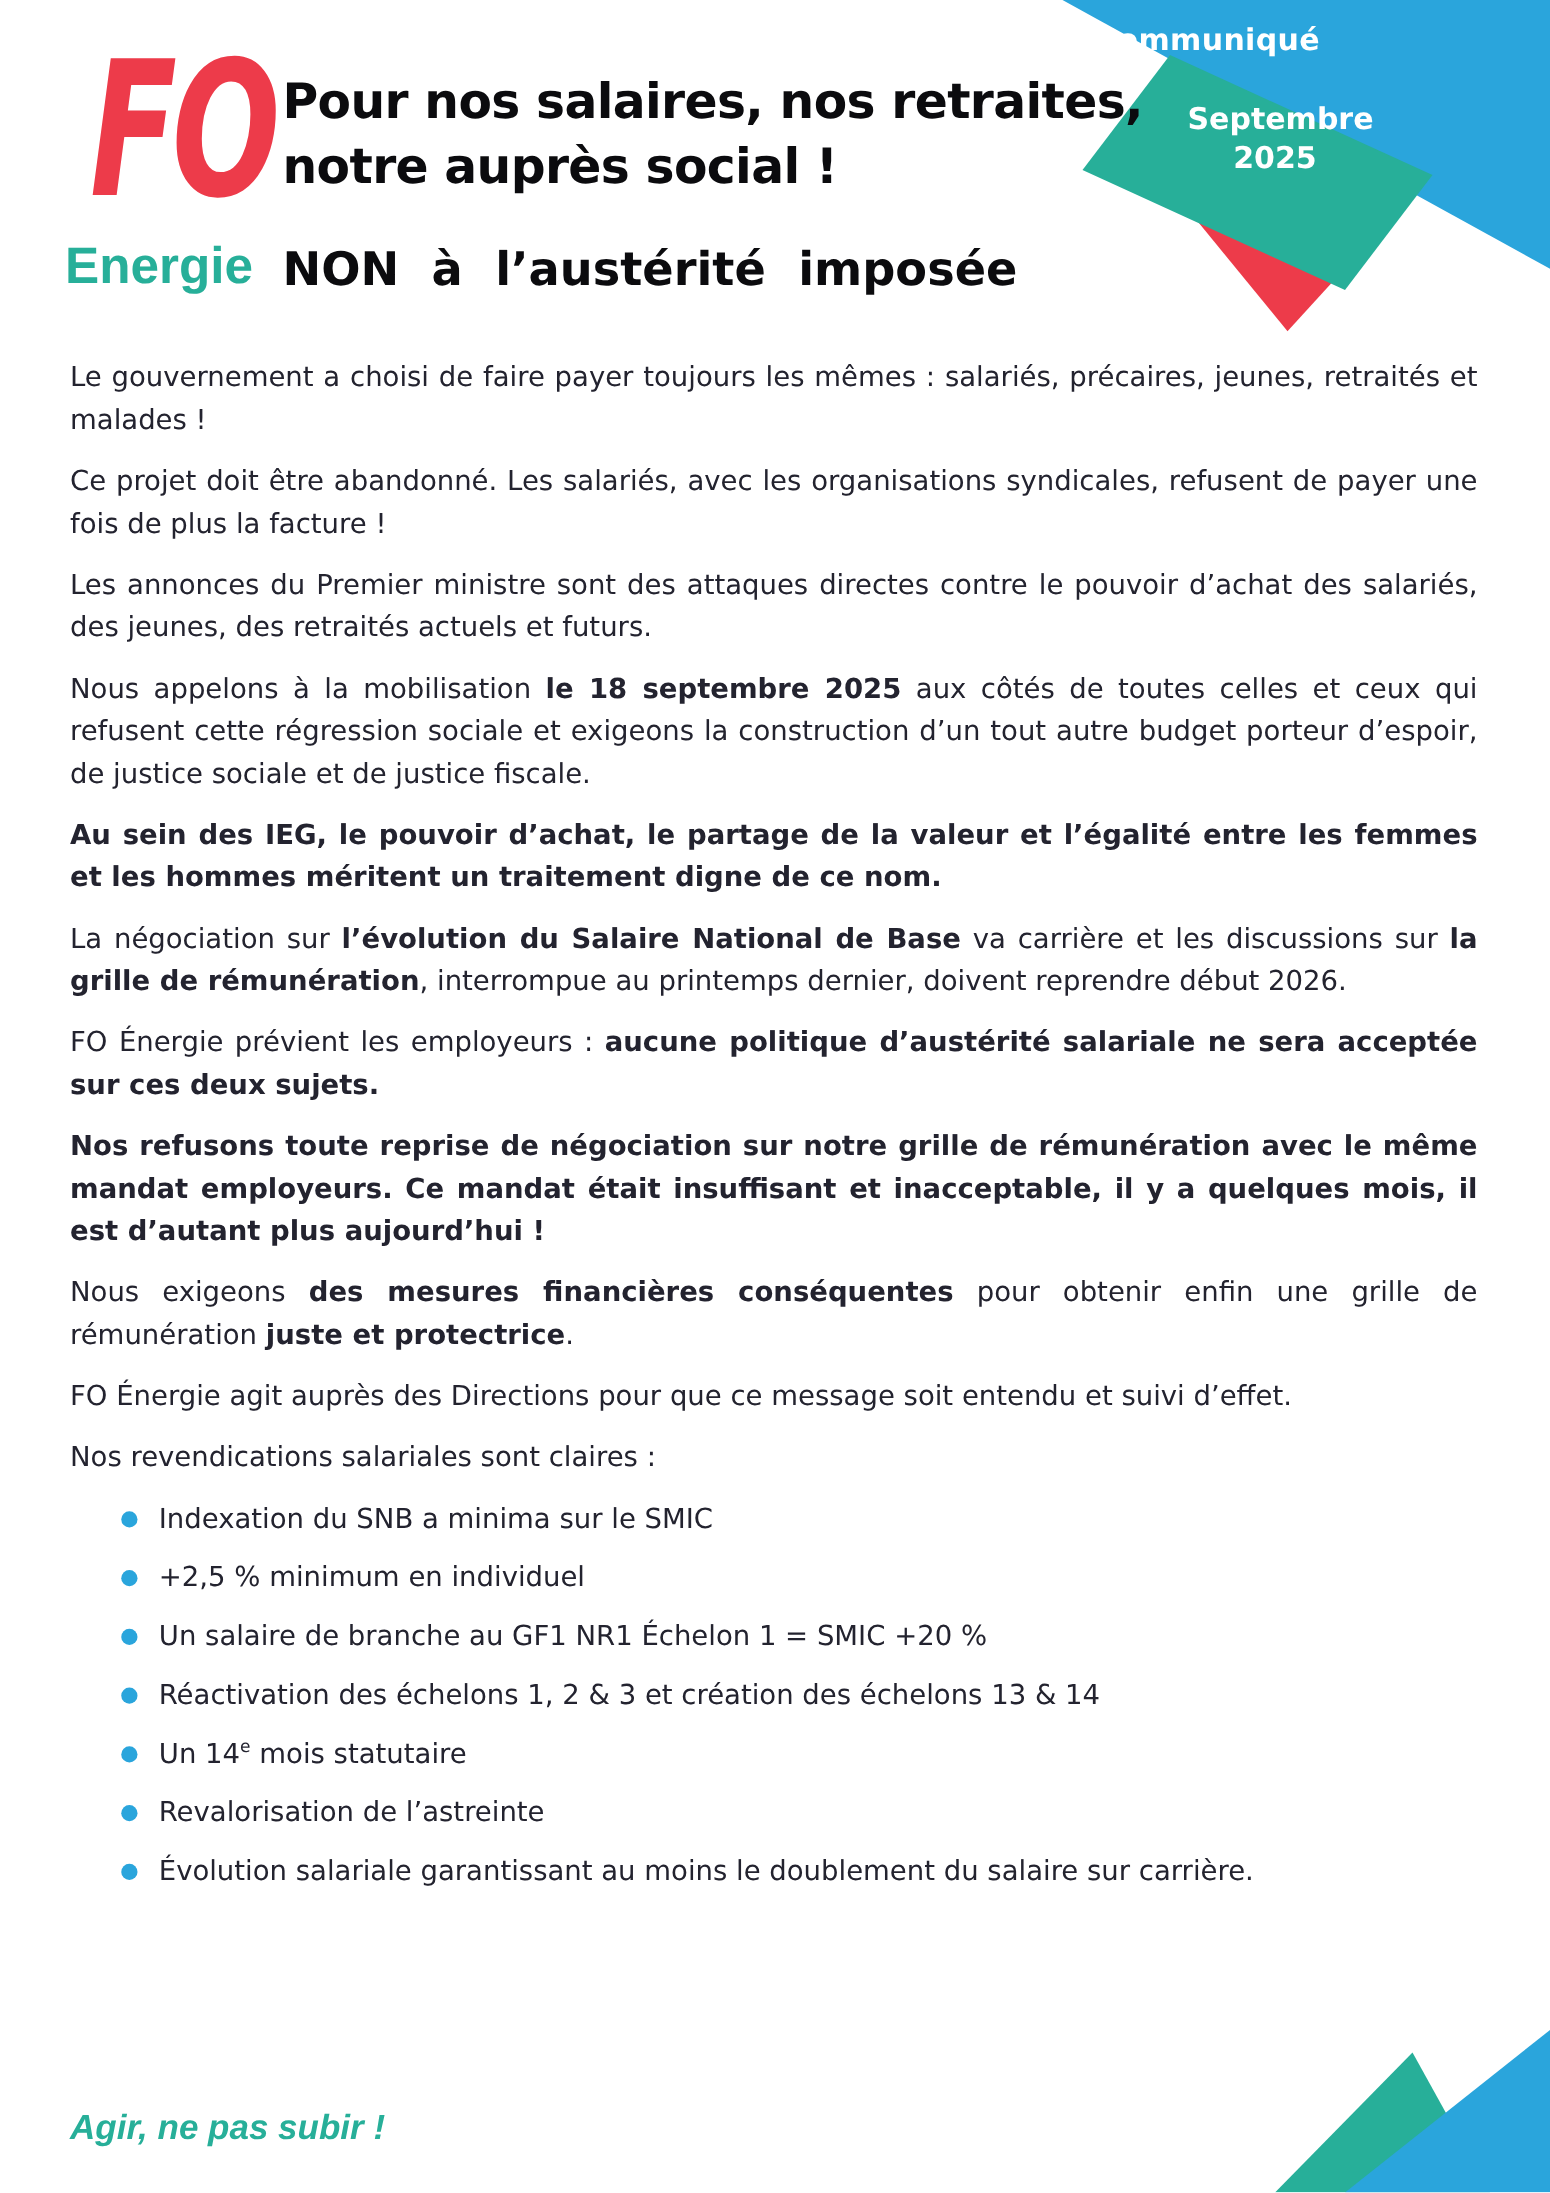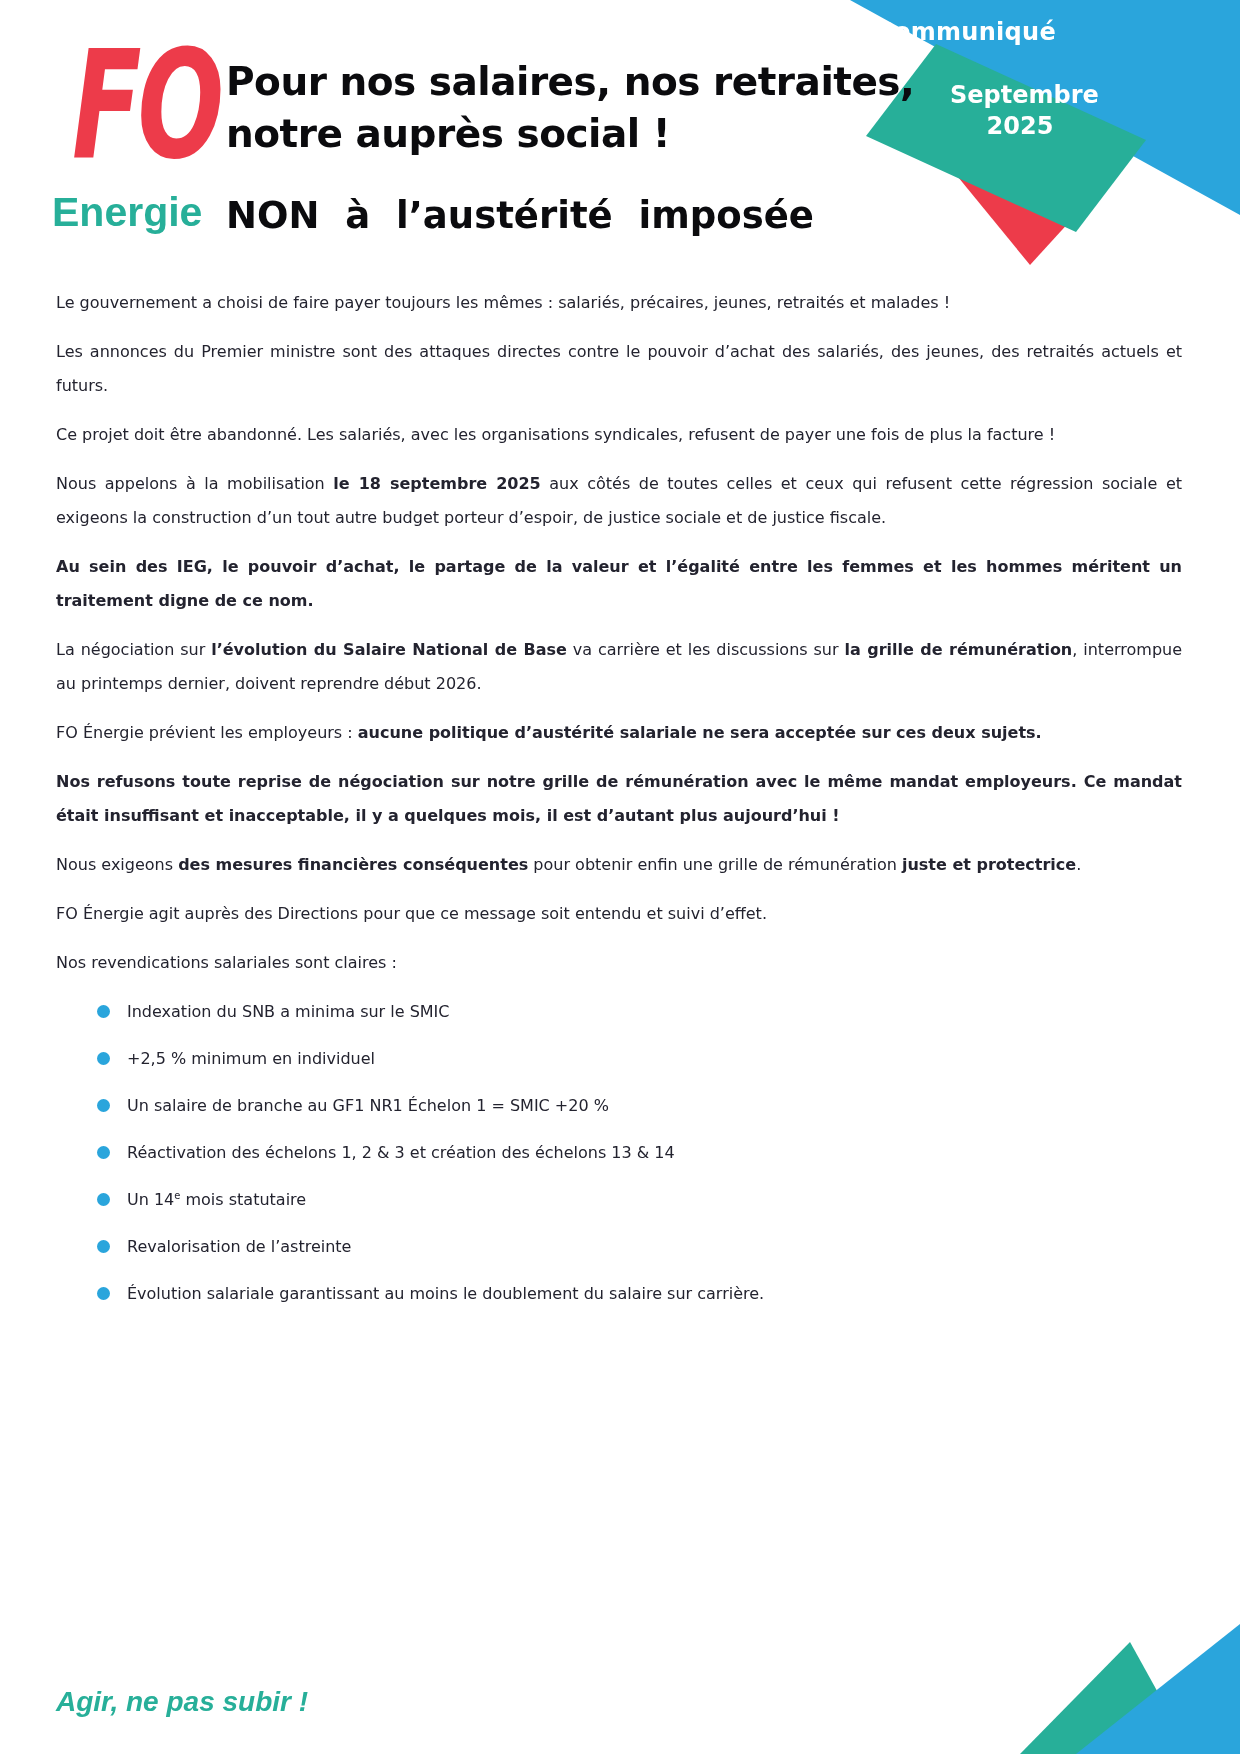--- a/index.html
+++ b/index.html
@@ -25,21 +25,21 @@
 
   
   .logo-fo{position:absolute;left:72px;top:30px;color:var(--red);font-style:italic;font-weight:900;font-size:150px;line-height:1;letter-spacing:-6px;transform:scaleX(.68);transform-origin:left top;font-family:"DejaVu Sans",sans-serif;}
   .logo-energie{position:absolute;left:52px;top:192px;color:var(--teal);font-weight:700;font-size:41px;line-height:1;font-family:"Liberation Sans",sans-serif;}
 
   
   .headline{position:absolute;left:226px;top:56px;color:var(--title);font-weight:800;font-size:39px;line-height:52px;letter-spacing:-.5px;font-family:"DejaVu Sans",sans-serif;}
   .subhead{position:absolute;left:226px;top:194px;color:var(--title);font-weight:800;font-size:37px;line-height:44px;word-spacing:13px;font-family:"DejaVu Sans",sans-serif;}
 
   
-  .content{position:absolute;left:56px;right:58px;top:286px;color:var(--ink);font-size:16px;line-height:34px;text-align:justify;font-family:"DejaVu Sans",sans-serif;}
+  .content{position:absolute;left:56px;right:58px;top:286px;color:var(--ink);font-size:22px;line-height:34px;text-align:justify;font-family:"DejaVu Sans",sans-serif;}
   .para{margin:0 0 15px 0;}
   .b{font-weight:700;}
   sup{font-size:.62em;line-height:0;}
 
   .bullets{list-style:none;margin:6px 0 0 0;padding:0;text-align:center;}
   .bullets li{display:flex;align-items:flex-start;margin-bottom:13px;}
   .dot{width:13px;height:13px;border-radius:50%;background:var(--blue);margin:10px 17px 0 41px;flex:0 0 auto;}
   .bullet-text{display:block;}
 
   
@@ -67,22 +67,22 @@
 
   <div class="headline">
     <div>Pour nos salaires, nos retraites,</div>
     <div>notre auprès social !</div>
   </div>
   <div class="subhead">NON à l’austérité imposée</div>
 
   <div class="content">
     <div>
         <p class="para"><span>Le gouvernement a choisi de faire payer toujours les mêmes : salariés, précaires, jeunes, retraités et malades !</span></p>
+        <p class="para"><span>Ce projet doit être abandonné. Les salariés, avec les organisations syndicales, refusent de payer une fois de plus la facture !</span></p>
         <p class="para"><span>Les annonces du Premier ministre sont des attaques directes contre le pouvoir d’achat des salariés, des jeunes, des retraités actuels et futurs.</span></p>
-        <p class="para"><span>Ce projet doit être abandonné. Les salariés, avec les organisations syndicales, refusent de payer une fois de plus la facture !</span></p>
         <p class="para"><span>Nous appelons à la mobilisation </span><span class="b">le 18 septembre 2025</span><span> aux côtés de toutes celles et ceux qui refusent cette régression sociale et exigeons la construction d’un tout autre budget porteur d’espoir, de justice sociale et de justice fiscale.</span></p>
         <p class="para b"><span>Au sein des IEG, le pouvoir d’achat, le partage de la valeur et l’égalité entre les femmes et les hommes méritent un traitement digne de ce nom.</span></p>
         <p class="para"><span>La négociation sur </span><span class="b">l’évolution du Salaire National de Base</span><span> va carrière et les discussions sur </span><span class="b">la grille de rémunération</span><span>, interrompue au printemps dernier, doivent reprendre début 2026.</span></p>
         <p class="para"><span>FO Énergie prévient les employeurs : </span><span class="b">aucune politique d’austérité salariale ne sera acceptée sur ces deux sujets.</span></p>
         <p class="para b"><span>Nos refusons toute reprise de négociation sur notre grille de rémunération avec le même mandat employeurs. Ce mandat était insuffisant et inacceptable, il y a quelques mois, il est d’autant plus aujourd’hui !</span></p>
         <p class="para"><span>Nous exigeons </span><span class="b">des mesures financières conséquentes</span><span> pour obtenir enfin une grille de rémunération </span><span class="b">juste et protectrice</span><span>.</span></p>
         <p class="para"><span>FO Énergie agit auprès des Directions pour que ce message soit entendu et suivi d’effet.</span></p>
         <p class="para"><span>Nos revendications salariales sont claires :</span></p>
       </div>
     <ul class="bullets">

